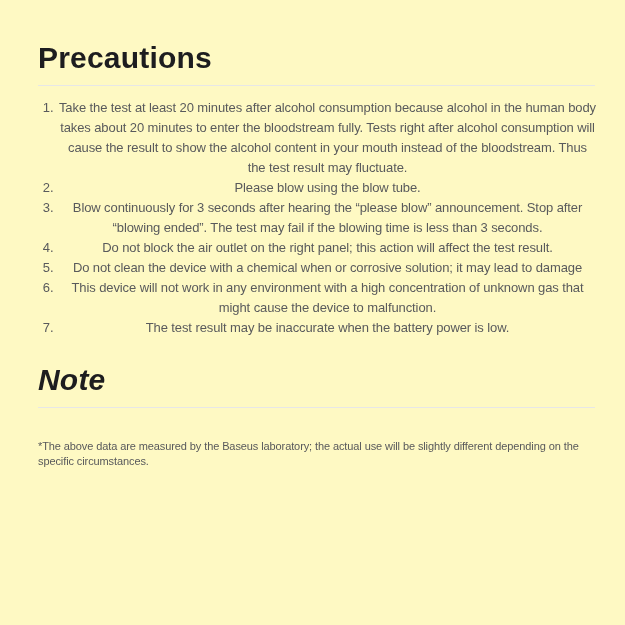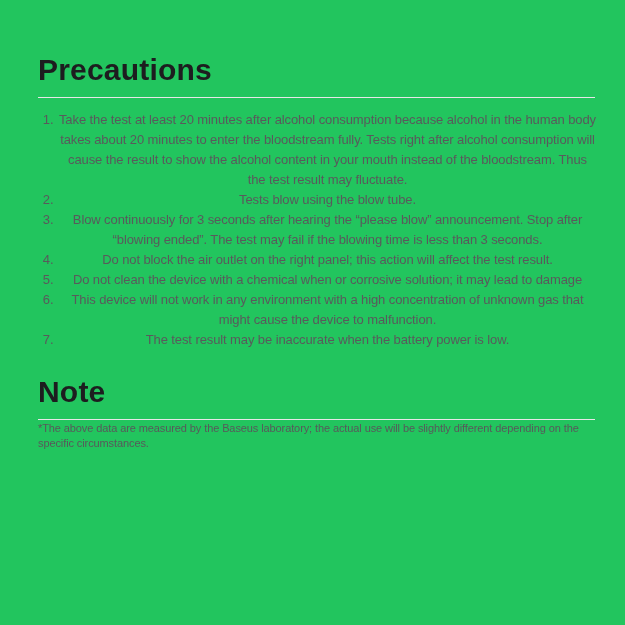--- a/index.html
+++ b/index.html
@@ -4,23 +4,23 @@
 <style>
   html, body {
     margin: 0;
     padding: 0;
     background: #ffffff;
   }
   .page {
     position: relative;
     width: 625px;
     height: 625px;
-    background: #22c55e;
+    background: #fef9c3;
     box-sizing: border-box;
-    padding: 52px 28px 0 38px;
+    padding: 40px 28px 0 38px;
     font-family: "Liberation Sans", "DejaVu Sans", sans-serif;
     overflow: hidden;
   }
   .section-title {
     margin: 0;
     font-size: 30px;
     line-height: 36px;
     font-weight: 600;
     color: #1d1d1f;
     letter-spacing: 0.2px;
@@ -43,41 +43,42 @@
   }
   ol.item-list li {
     margin: 0;
     padding: 0 0 0 1px;
   }
   ol.item-list li::marker {
     color: #595a5c;
   }
   .section-note {
     margin-top: 24px;
+    font-style: italic;
   }
   .footnote {
-    margin: 1px 0 0 0;
+    margin: 31px 0 0 0;
     max-width: 560px;
     font-size: 11px;
     line-height: 15px;
     color: #58595b;
     letter-spacing: -0.1px;
   }
 </style>
 </head>
 <body>
 
 <div class="page">
 
   <section>
     <h1 class="section-title">Precautions</h1>
     <hr class="divider">
     <ol class="item-list">
       <li>Take the test at least 20 minutes after alcohol consumption because alcohol in the human body takes about 20 minutes to enter the bloodstream fully. Tests right after alcohol consumption will cause the result to show the alcohol content in your mouth instead of the bloodstream. Thus the test result may fluctuate.</li>
-      <li>Tests blow using the blow tube.</li>
+      <li>Please blow using the blow tube.</li>
       <li>Blow continuously for 3 seconds after hearing the “please blow” announcement. Stop after “blowing ended”. The test may fail if the blowing time is less than 3 seconds.</li>
       <li>Do not block the air outlet on the right panel; this action will affect the test result.</li>
       <li>Do not clean the device with a chemical when or corrosive solution; it may lead to damage</li>
       <li>This device will not work in any environment with a high concentration of unknown gas that might cause the device to malfunction.</li>
       <li>The test result may be inaccurate when the battery power is low.</li>
     </ol>
   </section>
 
   <section class="section-note">
     <h1 class="section-title">Note</h1>

